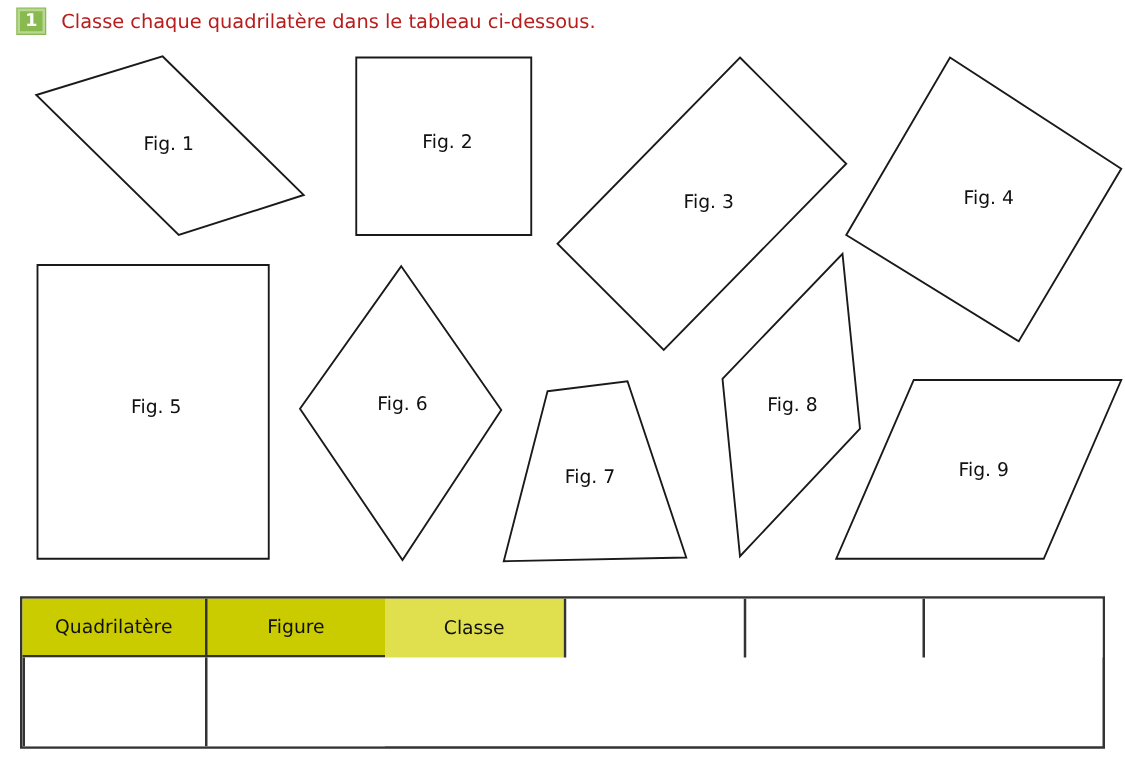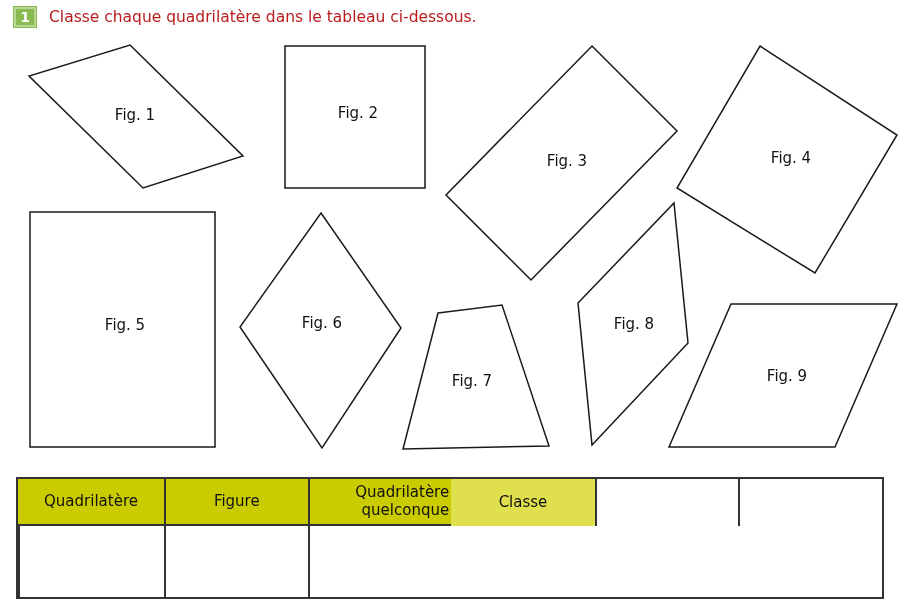--- a/index.html
+++ b/index.html
@@ -129,21 +129,20 @@
     </g>
     <g>
       <polygon points="731,304 897,304 835,447 669,447"></polygon>
       <text x="787" y="381">Fig. 9</text>
     </g>
   </svg>
 
 <div class="class-table">
   <div class="cell head first">Quadrilatère</div>
   <div class="cell head">Figure</div>
-  <div class="cell head">Quadrilatère quelconque</div>
 
   <div class="cell row-label first">Classe</div>
   <div class="cell answer"></div>
   <div class="cell answer"></div>
   <div class="cell answer"></div>
   <div class="cell answer"></div>
   <div class="cell answer"></div>
 </div>
 
 </body></html>

